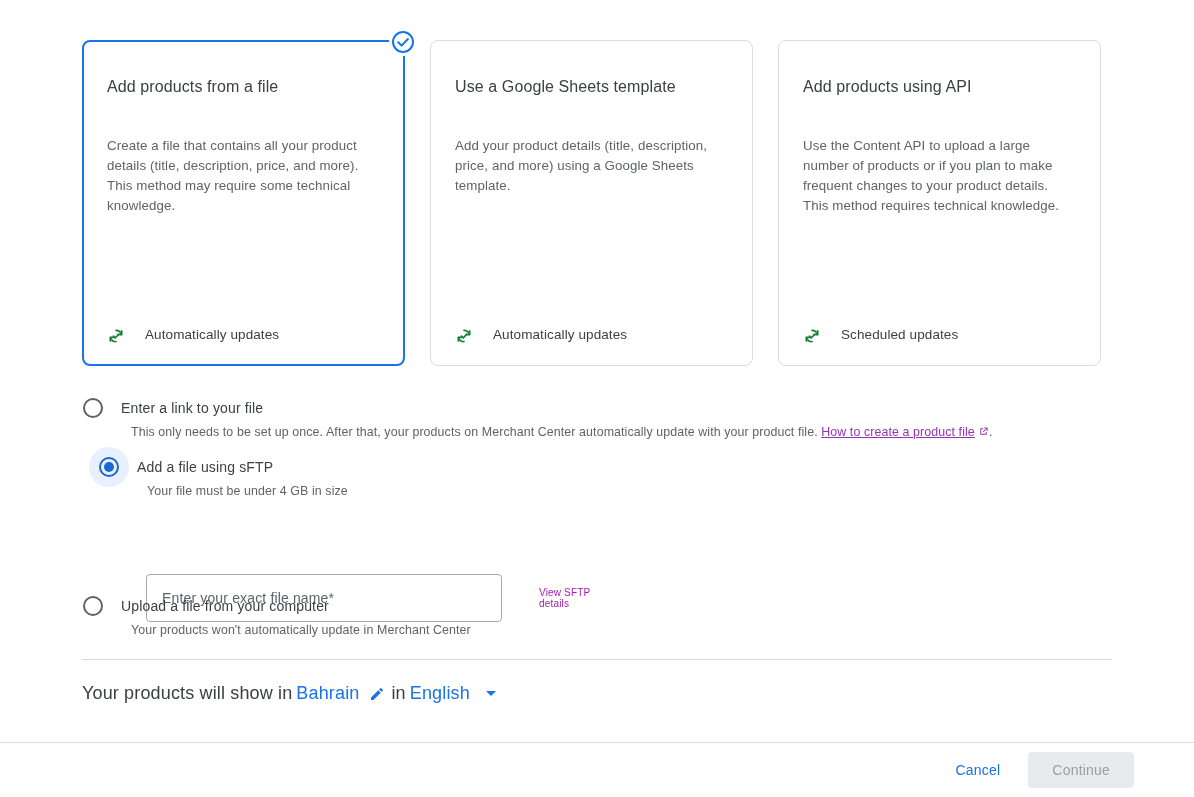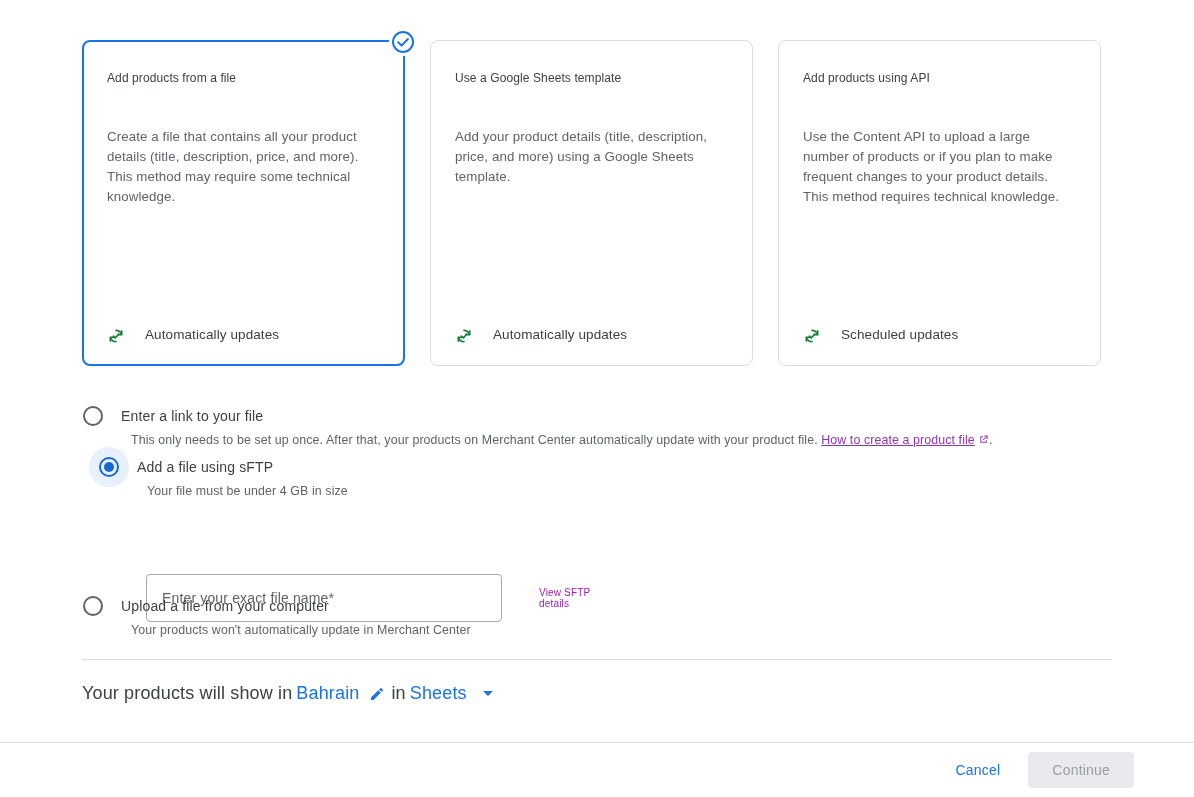--- a/index.html
+++ b/index.html
@@ -40,26 +40,26 @@
     border-radius: 8px;
     padding: 26px 24px 20px 24px;
     display: flex;
     flex-direction: column;
   }
   .card.selected {
     border: 2px solid #1a73e8;
     padding: 25px 23px 19px 23px;
   }
   .card-title {
-    font-size: 12px;
+    font-size: 16px;
     line-height: 22px;
     color: #3c4043;
     font-weight: 400;
     letter-spacing: .1px;
-    margin: 0 0 38px 0;
+    margin: 9px 0 38px 0;
   }
   .card-desc {
     font-size: 13.3px;
     line-height: 20px;
     color: #5f6368;
     letter-spacing: .1px;
     margin: 0;
   }
   .card-footer {
     margin-top: auto;
@@ -157,21 +157,21 @@
     cursor: pointer;
   }
   .ext-icon {
     width: 11px;
     height: 11px;
     display: inline-block;
     vertical-align: -1px;
     margin-left: 3px;
   }
 
-  .opt1 { position: absolute; left: 0; top: 8px; }
+  .opt1 { position: absolute; left: 0; top: 0; }
   .opt2 { position: absolute; left: 16px; top: 59px; }
   .opt3 { position: absolute; left: 0; top: 198px; }
 
   
   .sftp-row {
     position: absolute;
     left: 48px;
     top: 119px;
     display: flex;
     align-items: center;
@@ -386,21 +386,21 @@
 
   <div class="divider"></div>
 
   <div class="locale">
     <span>Your products will show in</span>
     <span class="blue">Bahrain</span>
     <svg class="pencil-icon" viewBox="0 0 24 24">
       <path d="M3 17.3 V21 h3.7 L17.6 10.1 l-3.7 -3.7 Z M20.7 7.0 c.4 -.4 .4 -1.0 0 -1.4 l-2.3 -2.3 c-.4 -.4 -1.0 -.4 -1.4 0 l-1.8 1.8 3.7 3.7 Z" fill="#1a73e8"></path>
     </svg>
     <span>in</span>
-    <span class="blue">Sheets</span>
+    <span class="blue">English</span>
     <span class="caret"></span>
   </div>
 
   <div class="footer-rule"></div>
   <div class="footer">
     <button class="btn btn-text">Cancel</button>
     <button class="btn btn-primary-disabled" disabled="">Continue</button>
   </div>
 
 </div>

